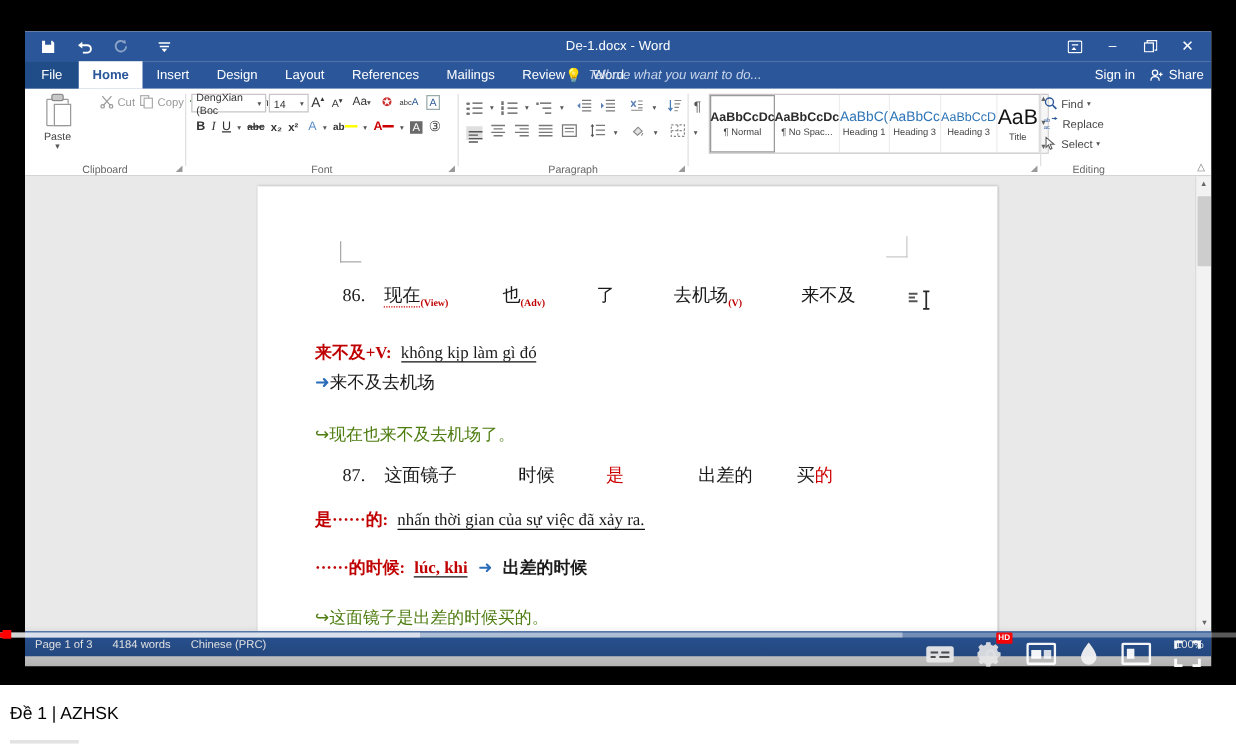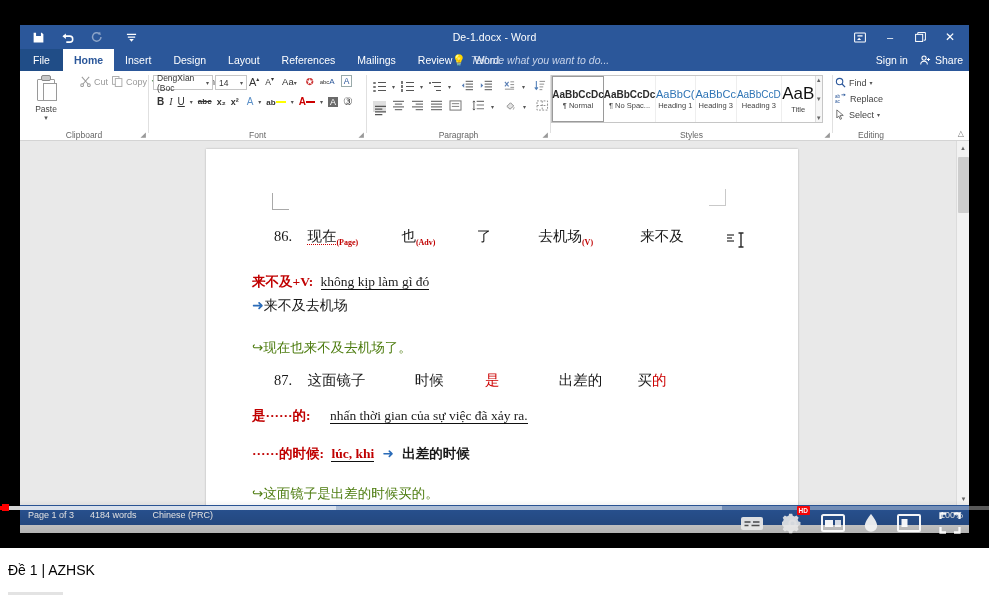--- a/index.html
+++ b/index.html
@@ -441,21 +441,21 @@
                   <path d="M1 6h11.5M6.7 1v10" stroke="#888" stroke-width="1" stroke-dasharray="2 1.6"></path>
                 </svg></span>
             <span class="caret">▾</span>
           </div>
           <div class="glabel">Paragraph</div>
           <div class="dlg">◢</div>
         </div>
         <div class="gsep" style="left:530px"></div>
 
         <div class="group" style="left:531px; width:281px;">
-          <div class="stylebox" style="left:0; width:272px">
+          <div class="stylebox" style="left:16px; width:272px">
             <div class="styleitem sel">
               <span class="sp">AaBbCcDc</span>
               <span class="sn">¶ Normal</span>
             </div>
             <div class="styleitem">
               <span class="sp">AaBbCcDc</span>
               <span class="sn">¶ No Spac...</span>
             </div>
             <div class="styleitem">
               <span class="sp blue">AaBbC(</span>
@@ -472,21 +472,20 @@
             <div class="styleitem" style="border-right:none">
               <span class="sp big">AaB</span>
               <span class="sn">Title</span>
             </div>
             <div class="stylescroll">
               <span>▲</span>
               <span>▼</span>
               <span>▼</span>
             </div>
           </div>
-          <div class="glabel">Styles</div>
           <div class="dlg">◢</div>
         </div>
         <div class="gsep" style="left:812px"></div>
 
         <div class="group" style="left:813px; width:76px;">
           <div class="edititems">
             <div class="cmd">
               <svg class="ico" width="11" height="11" viewBox="0 0 12 12">
                   <circle cx="5" cy="5" r="3.5" fill="none" stroke="#2b579a" stroke-width="1.2"></circle>
                   <path d="M7.7 7.7L11 11" stroke="#2b579a" stroke-width="1.4"></path>
@@ -519,21 +518,21 @@
       <div class="docarea">
         <div class="page">
           <div class="mk tl" style="left:66px; top:44px"></div>
           <div class="mk tr" style="left:503px; top:40px"></div>
 
           <div class="doctext">
 
             <div class="ln" style="left:68px; top:78px; font-size:14.5px">
               <span class="num">86.</span>
               <span style="display:inline-block;width:8px"></span>
-              <span class="wavy">现在</span><span class="sm">(Page)</span>
+              <span class="wavy">现在</span><span class="sm">(View)</span>
               <span style="display:inline-block;width:36px"></span>
               <span>也</span><span class="sm">(Adv)</span>
               <span style="display:inline-block;width:34px"></span>
               <span>了</span>
               <span style="display:inline-block;width:40px"></span>
               <span>去机场</span><span class="sm">(V)</span>
               <span style="display:inline-block;width:40px"></span>
               <span>来不及</span>
             </div>
 
@@ -559,21 +558,21 @@
               <span style="display:inline-block;width:34px"></span>
               <span class="red">是</span>
               <span style="display:inline-block;width:52px"></span>
               <span>出差的</span>
               <span style="display:inline-block;width:28px"></span>
               <span>买</span><span class="red">的</span>
             </div>
 
             <div class="ln" style="left:46px; top:258px; font-size:13.5px">
               <span class="redb">是······的:</span>
-              <span class="vnu" style="margin-left:16px">nhấn thời gian của sự việc đã xảy ra.</span>
+              <span class="vnu" style="margin-left:4px">nhấn thời gian của sự việc đã xảy ra.</span>
             </div>
 
             <div class="ln" style="left:46px; top:296px; font-size:13.5px">
               <span class="redb">······的时候:</span>
               <span class="redb vnu" style="margin-left:4px">lúc, khi</span>
               <span style="color:#2b6cb8; margin:0 5px">➜</span>
               <span style="font-weight:bold">出差的时候</span>
             </div>
 
             <div class="ln bluetext" style="left:46px; top:336px; font-size:13.5px">

